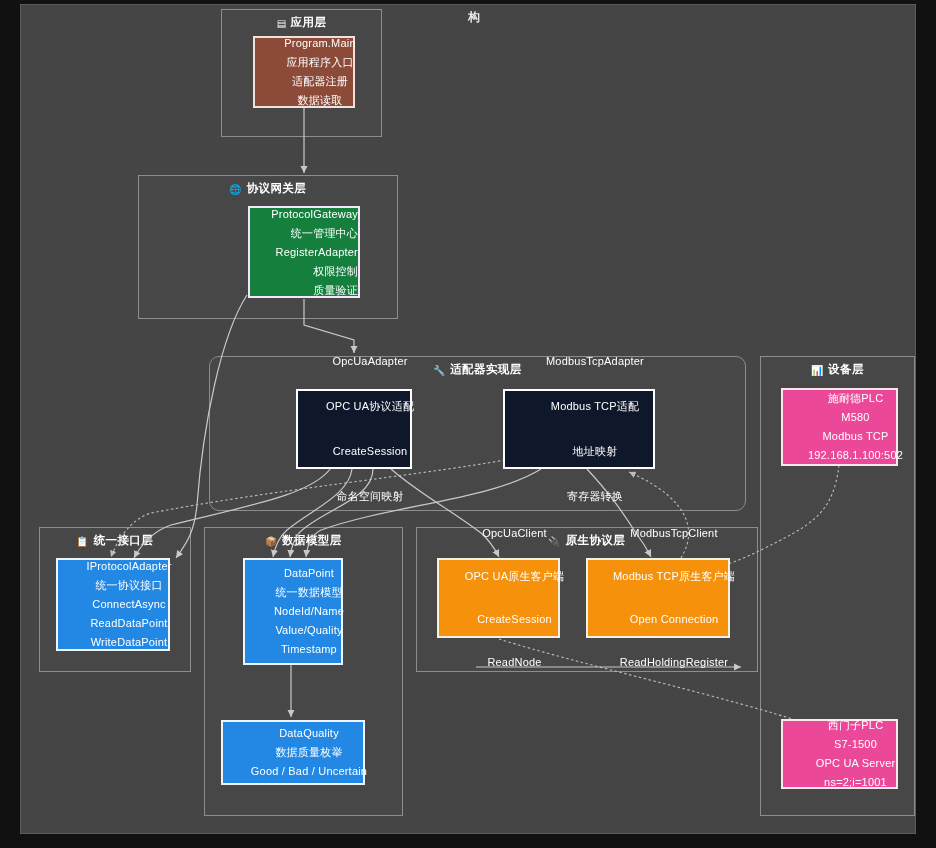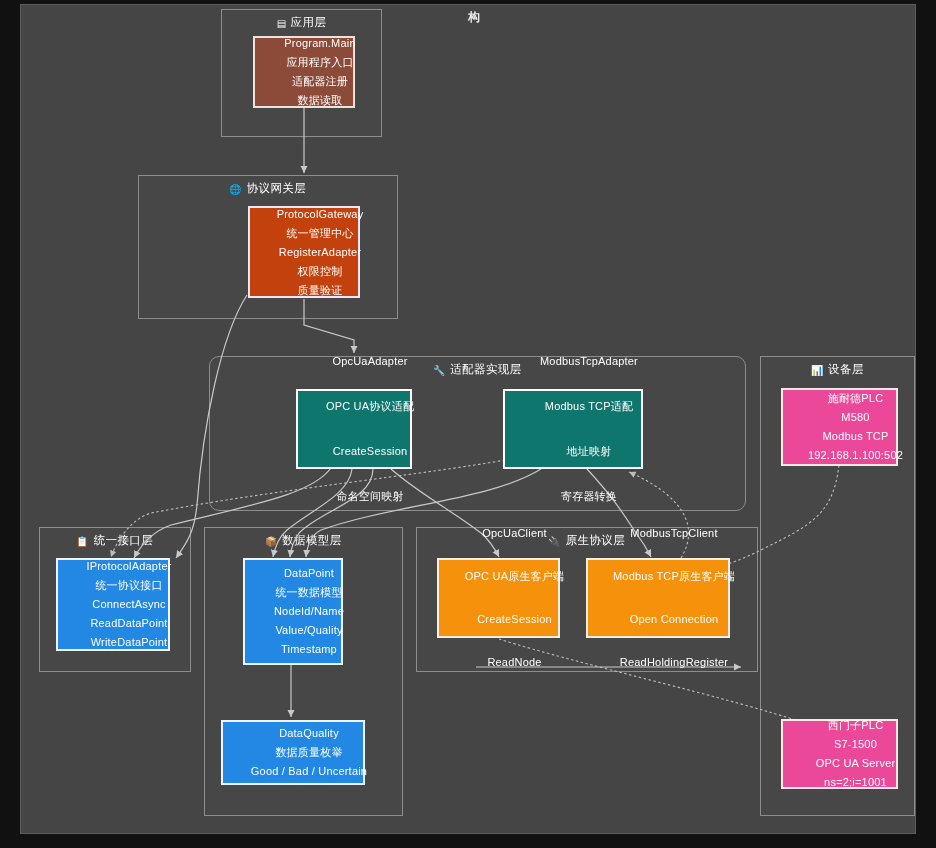--- a/index.html
+++ b/index.html
@@ -41,21 +41,21 @@
     box-sizing: border-box;
   }
   .cluster-label {
     position: absolute;
     top: 5px;
     left: 0;
     width: 100%;
     text-align: center;
     color: #ffffff;
     font-size: 11.5px;
-    font-weight: normal;
+    font-weight: bold;
     letter-spacing: 0.4px;
     white-space: nowrap;
     pointer-events: none;
   }
   .cluster-label .ico {
     display: inline-block;
     margin-right: 4px;
     vertical-align: -1px;
     font-size: 10px;
   }
@@ -71,22 +71,22 @@
     text-align: center;
     color: #ffffff;
     font-size: 11px;
     line-height: 19px;
     letter-spacing: 0.2px;
     z-index: 5;
     padding-left: 32px;
   }
   .node .ln { display: block; white-space: nowrap; }
   .n-app    { background: #8c4a38; border-color: #f0e2da; }
-  .n-gw     { background: #c2410c; border-color: #f2e6f8; }
-  .n-green  { background: #0f766e; border-color: #ffffff; gap: 26px; }
+  .n-gw     { background: #15803d; border-color: #f2e6f8; align-items: flex-end; }
+  .n-green  { background: #0f172a; border-color: #ffffff; gap: 26px; }
   .n-blue   { background: #2288e3; border-color: #eef4fa; }
   .n-orange { background: #f5910b; border-color: #f6efe4; gap: 24px; }
   .n-red    { background: #ec4899; border-color: #fbe7e8; }
 
   svg#edges {
     position: absolute;
     left: 0; top: 0;
     width: 896px; height: 830px;
     pointer-events: none;
     z-index: 2;
@@ -200,21 +200,21 @@
       <span class="ln">质量验证</span>
     </div>
 
     <div class="node n-green" style="left:275px; top:384px; width:116px; height:80px;">
       <span class="ln">OpcUaAdapter</span>
       <span class="ln">OPC UA协议适配</span>
       <span class="ln">CreateSession</span>
       <span class="ln">命名空间映射</span>
     </div>
 
-    <div class="node n-green" style="left:482px; top:384px; width:140px; height:80px;">
+    <div class="node n-green" style="left:482px; top:384px; width:152px; height:80px;">
       <span class="ln">ModbusTcpAdapter</span>
       <span class="ln">Modbus TCP适配</span>
       <span class="ln">地址映射</span>
       <span class="ln">寄存器转换</span>
     </div>
 
     <div class="node n-red" style="left:760px; top:383px; width:117px; height:78px;">
       <span class="ln">施耐德PLC</span>
       <span class="ln">M580</span>
       <span class="ln">Modbus TCP</span>

